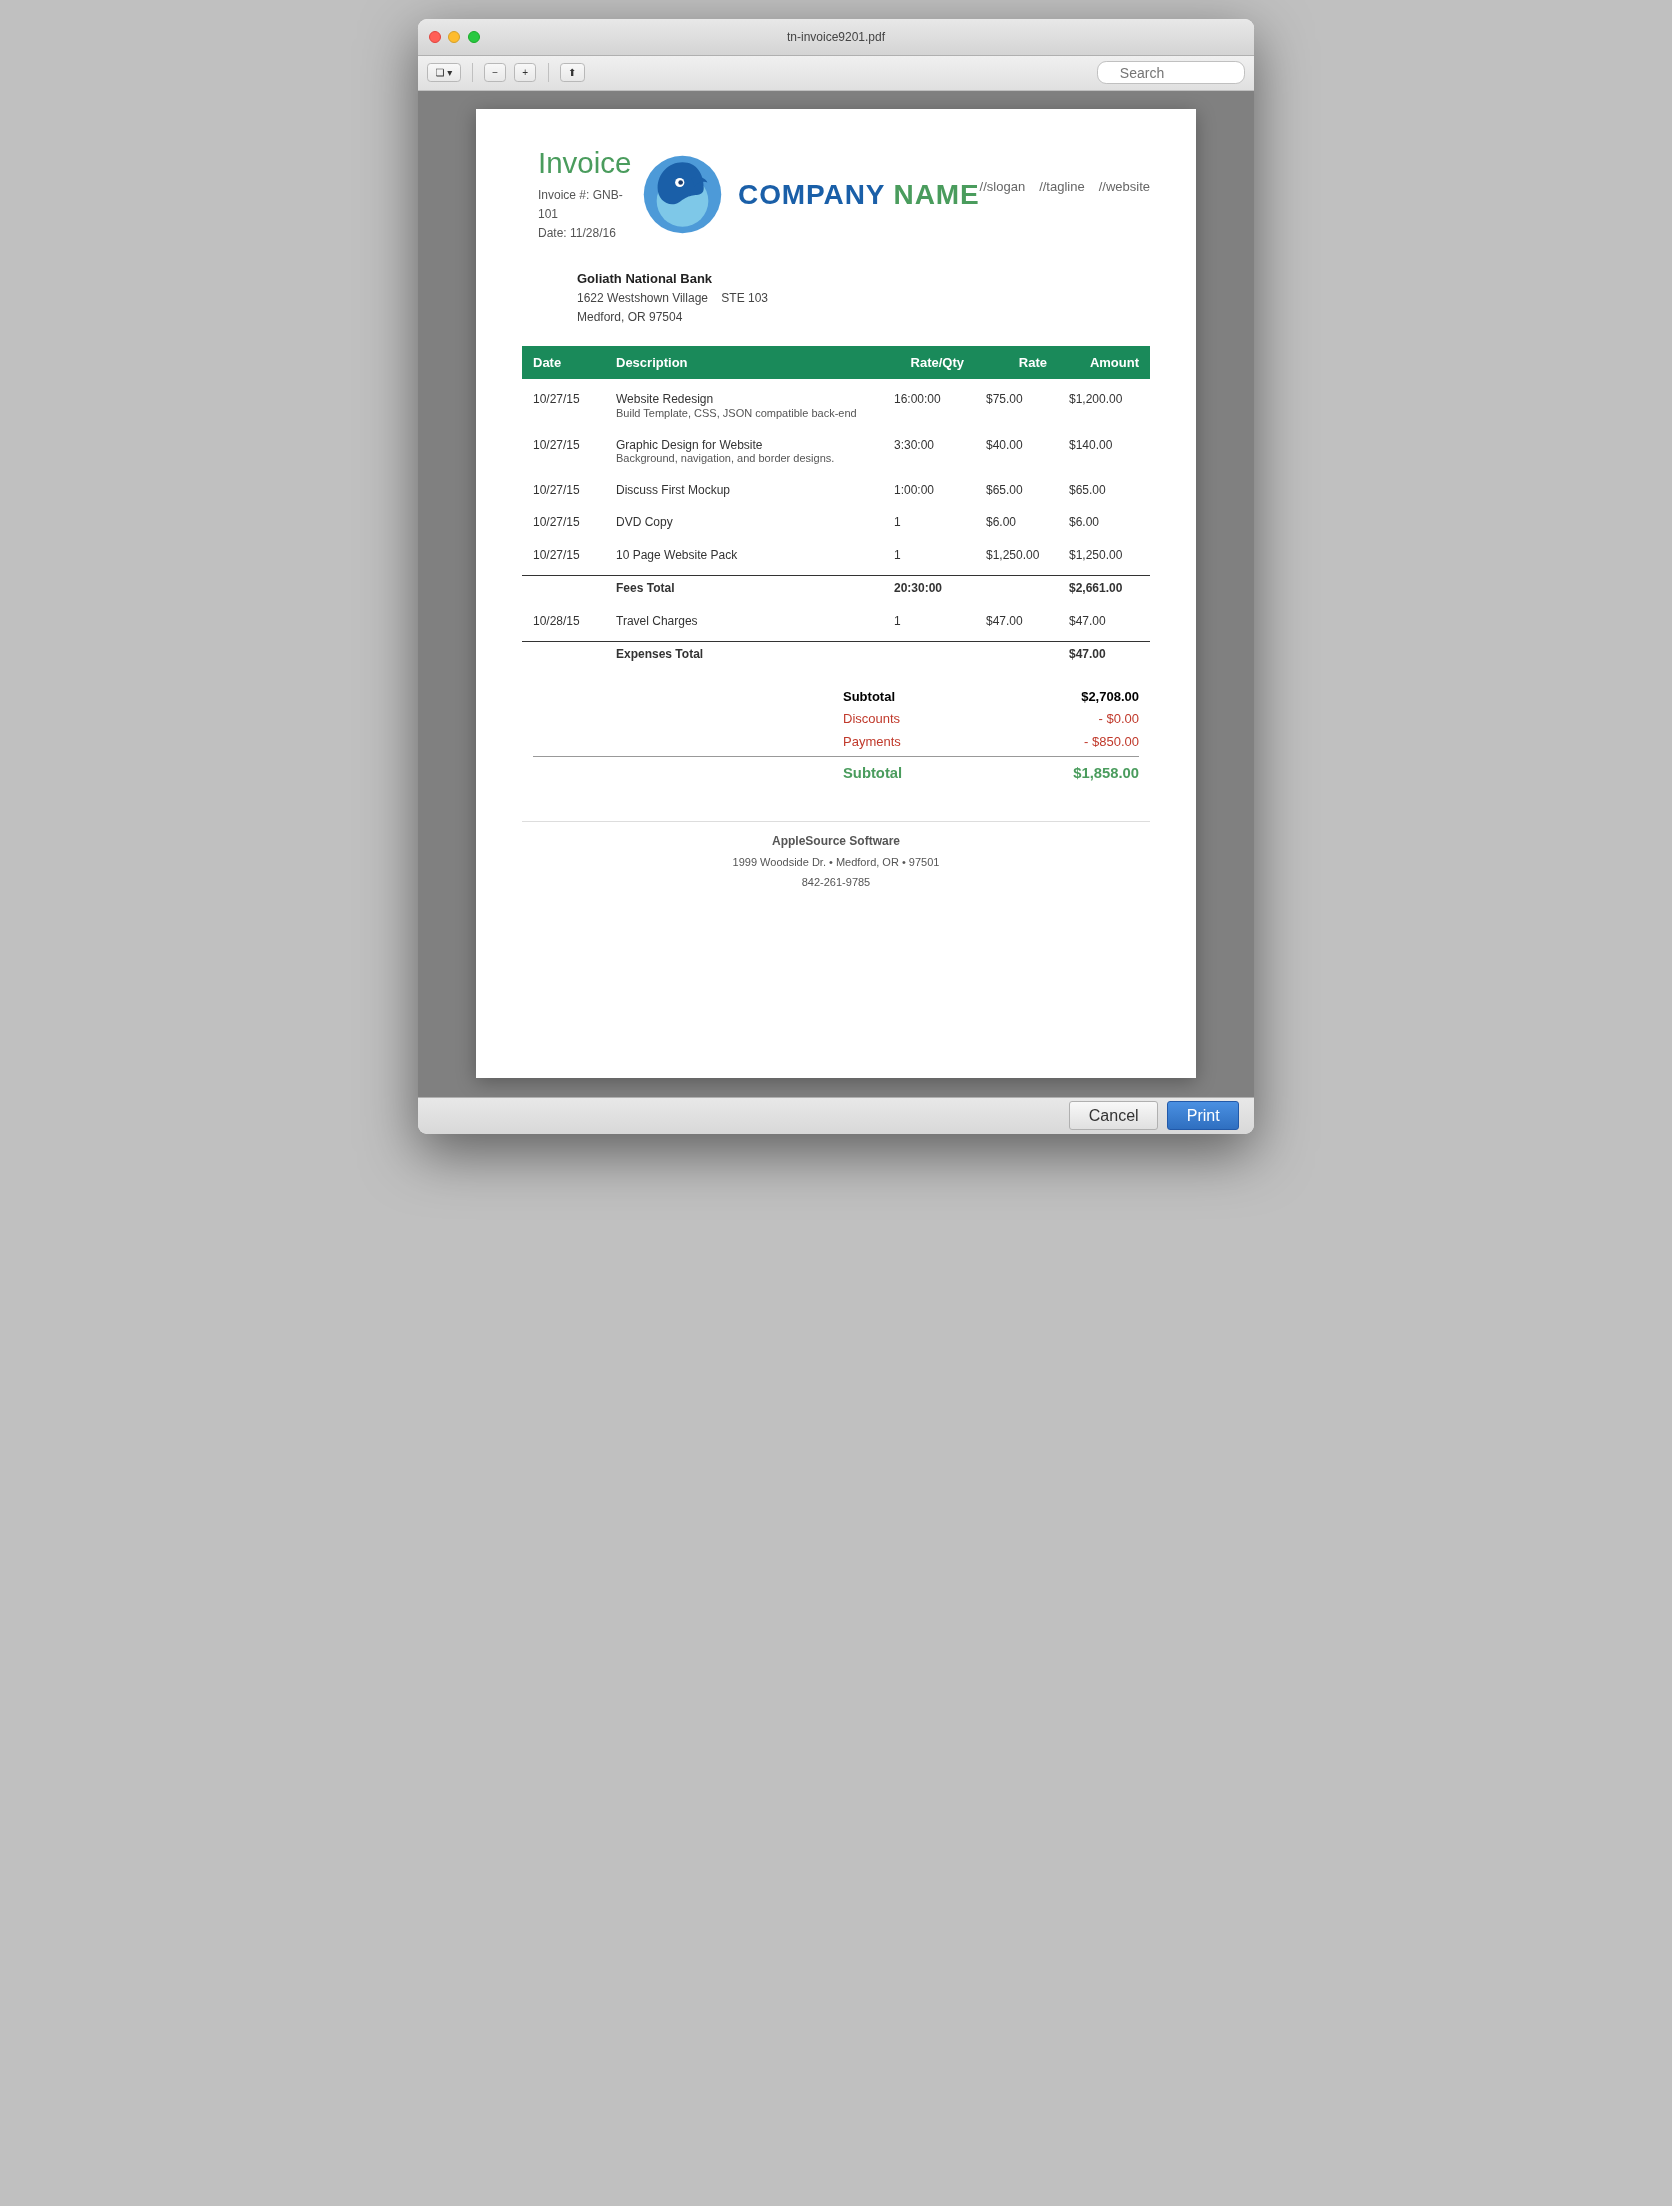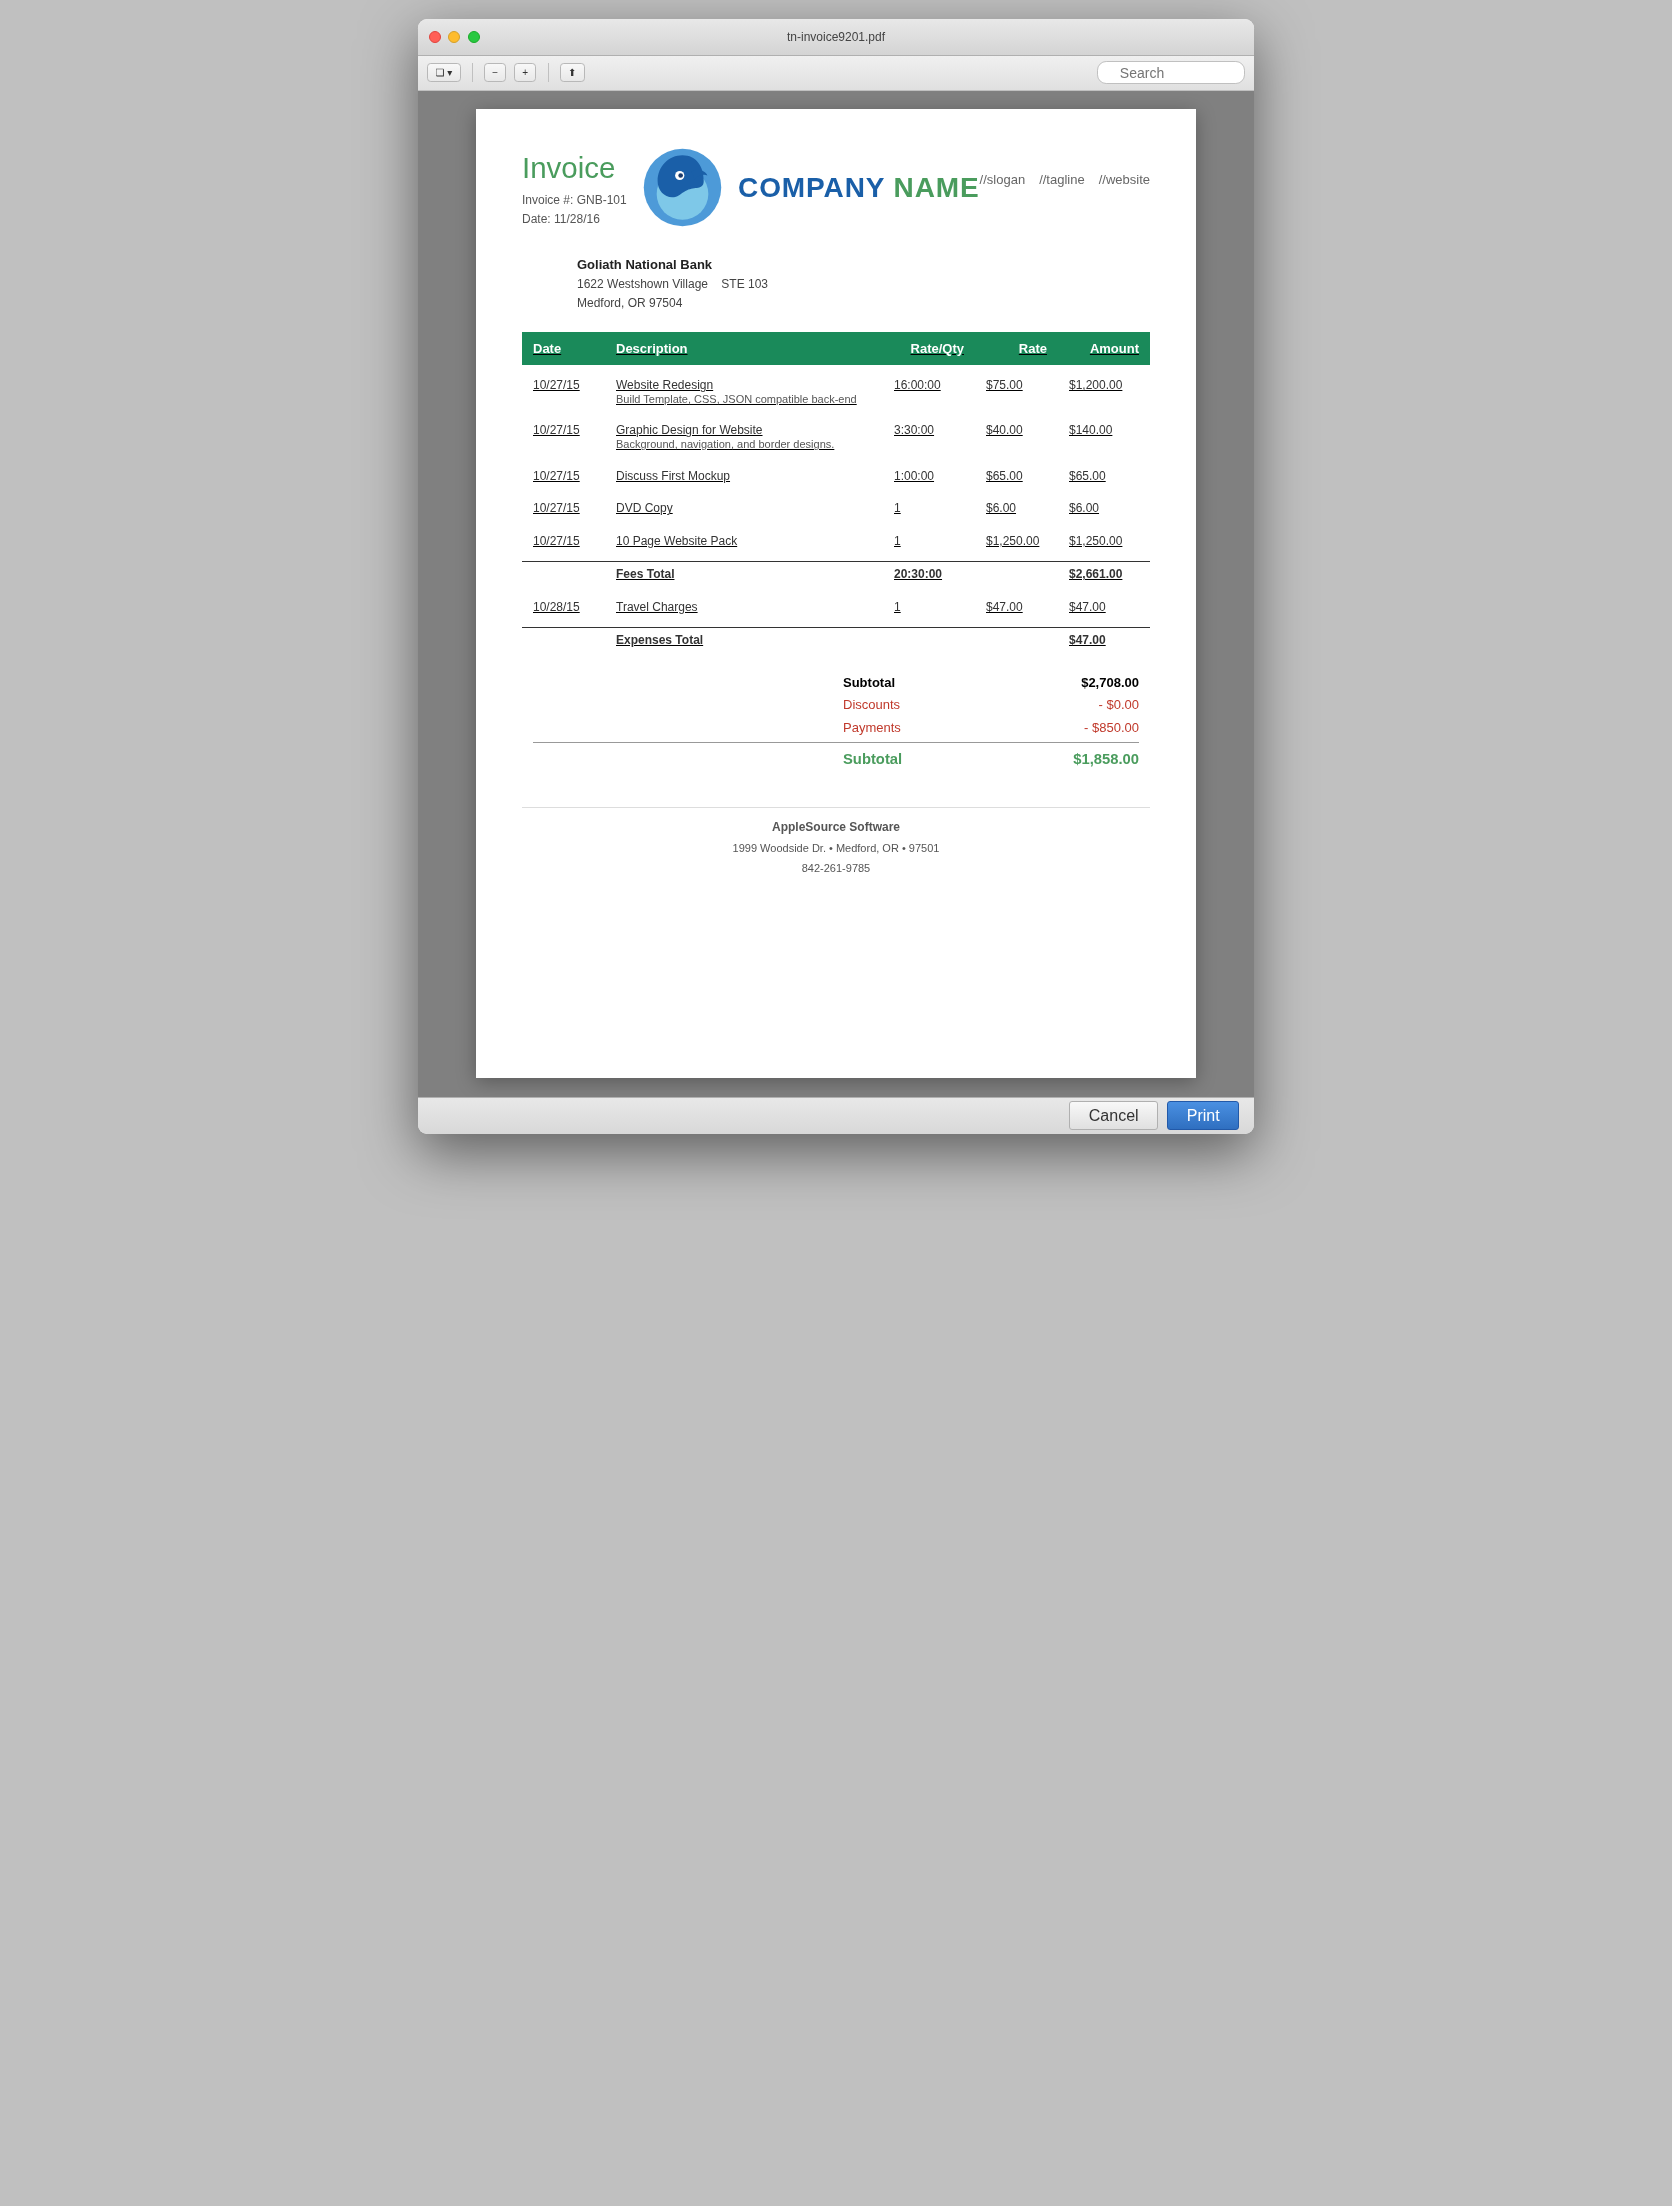--- a/index.html
+++ b/index.html
@@ -123,22 +123,23 @@
       margin: 0 auto;
       padding: 37px 46px 46px;
       box-shadow: 0 3.7px 18.5px rgba(0,0,0,0.3);
       min-height: 969px;
     }
 
     
     .invoice-header {
       display: flex;
       justify-content: space-between;
-      align-items: flex-end;
+      align-items: center;
       margin-bottom: 28px;
+      margin-left: 16px;
     }
 
     .invoice-title-section { flex: 1; }
 
     .invoice-title {
       font-size: 29.5px;
       color: #4a9c5d;
       font-weight: 300;
       margin-bottom: 5.5px;
     }
@@ -210,21 +211,20 @@
       font-weight: 700;
       color: #222;
       margin-bottom: 0;
     }
 
     
     .invoice-table {
       width: 100%;
       border-collapse: collapse;
       margin-bottom: 0;
-      text-decoration: underline;
     }
 
     .invoice-table thead tr {
       background: #1a8a5a;
     }
 
     .invoice-table thead th {
       color: white;
       font-size: 13px;
       font-weight: 600;

